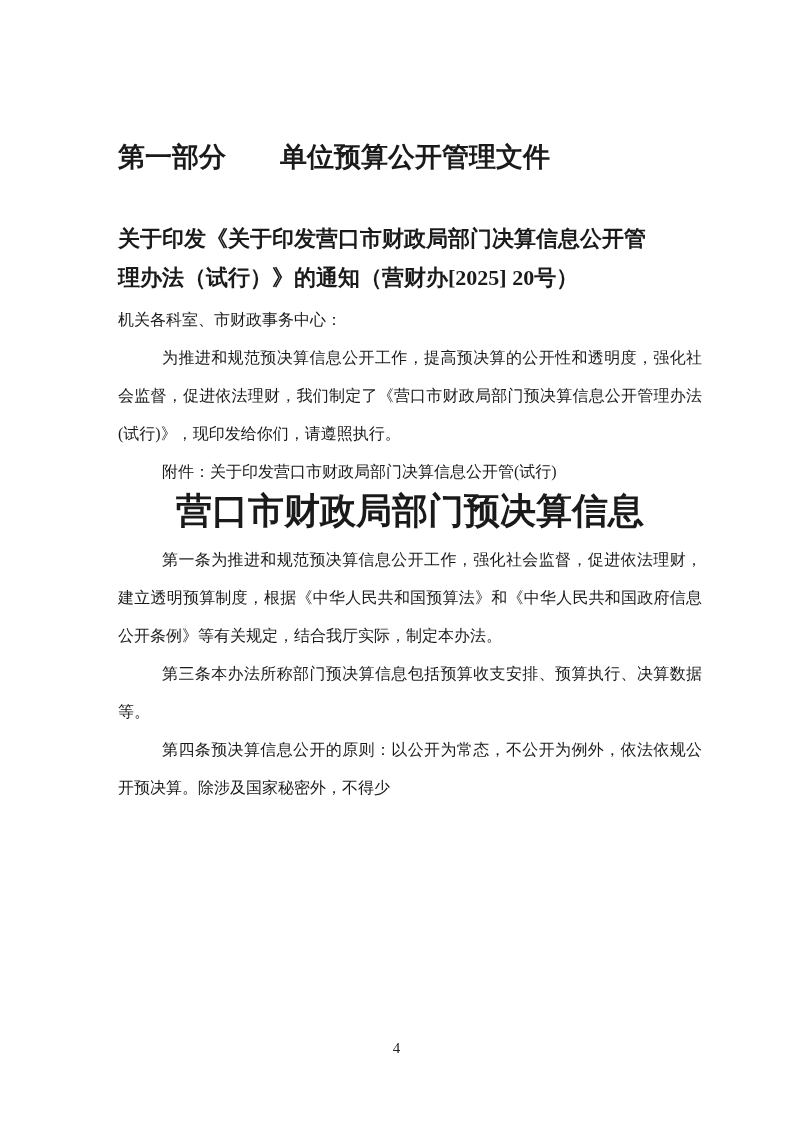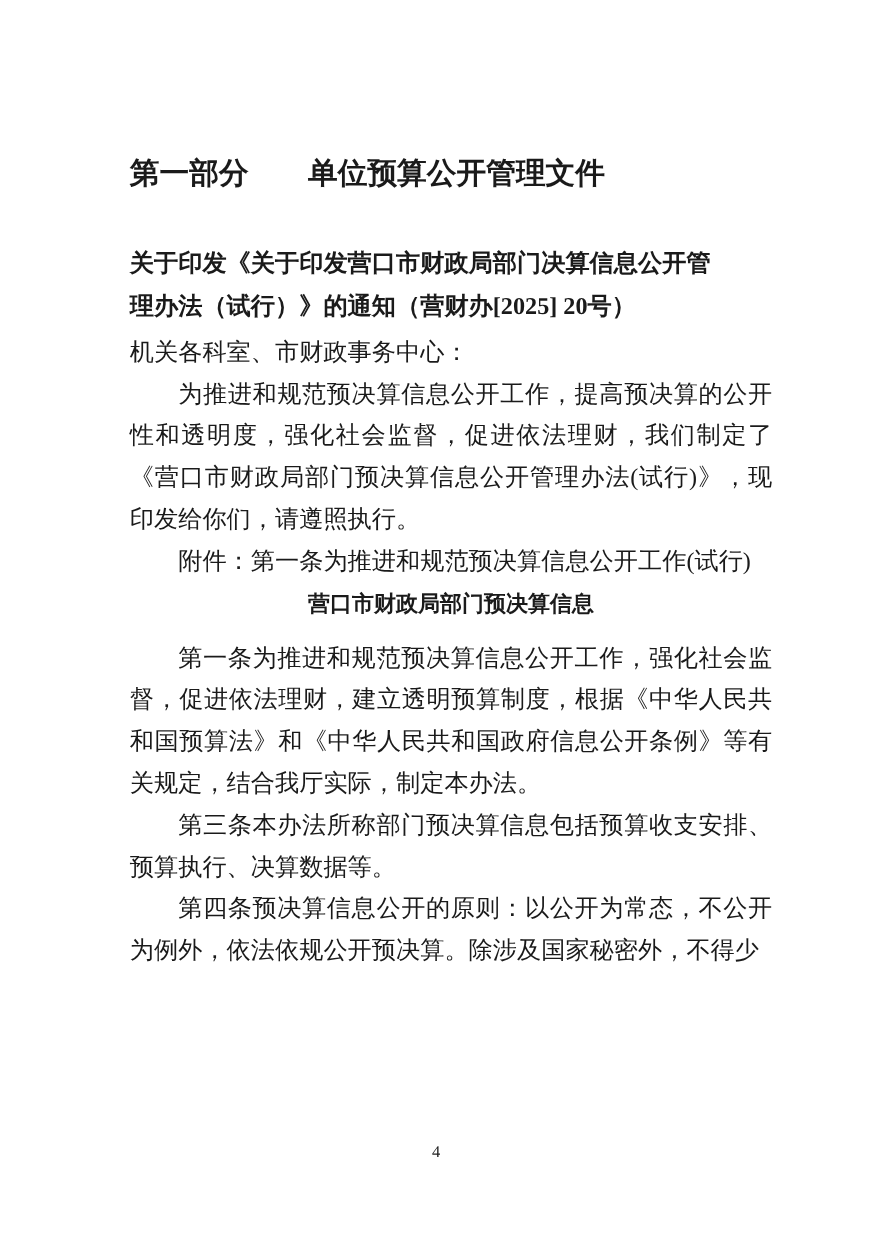--- a/index.html
+++ b/index.html
@@ -29,30 +29,30 @@
   }
   .notice-title {
     margin-top: 46px;
     font-size: 22px;
     font-weight: bold;
     line-height: 39px;
     text-align: left;
   }
   p.body-para {
     margin: 0;
-    font-size: 22px;
+    font-size: 16px;
     line-height: 38px;
     text-align: justify;
     text-justify: inter-ideograph;
   }
   p.indent { text-indent: 44px; }
   .salutation { margin-top: 4px !important; }
   .measures-title {
     margin: 2px 0 12px 0;
-    font-size: 20px;
+    font-size: 36px;
     font-weight: bold;
     line-height: 36px;
     text-align: center;
   }
   .page-number {
     position: absolute;
     top: 1038px;
     left: 0;
     width: 793px;
     text-align: center;
@@ -70,21 +70,21 @@
 
   <div class="notice-title">
     <div>关于印发《关于印发营口市财政局部门决算信息公开管</div>
     <div>理办法（试行）》的通知（营财办[2025] 20号）</div>
   </div>
 
   <p class="body-para salutation">机关各科室、市财政事务中心：</p>
 
   <p class="body-para indent">为推进和规范预决算信息公开工作，提高预决算的公开性和透明度，强化社会监督，促进依法理财，我们制定了《营口市财政局部门预决算信息公开管理办法(试行)》，现印发给你们，请遵照执行。</p>
 
-  <p class="body-para indent">附件：第一条为推进和规范预决算信息公开工作(试行)</p>
+  <p class="body-para indent">附件：关于印发营口市财政局部门决算信息公开管(试行)</p>
 
   <h2 class="measures-title">
     <div>营口市财政局部门预决算信息</div>
   </h2>
 
   <p class="body-para indent">第一条为推进和规范预决算信息公开工作，强化社会监督，促进依法理财，建立透明预算制度，根据《中华人民共和国预算法》和《中华人民共和国政府信息公开条例》等有关规定，结合我厅实际，制定本办法。</p>
 
 
   <p class="body-para indent">第三条本办法所称部门预决算信息包括预算收支安排、预算执行、决算数据等。</p>
 

